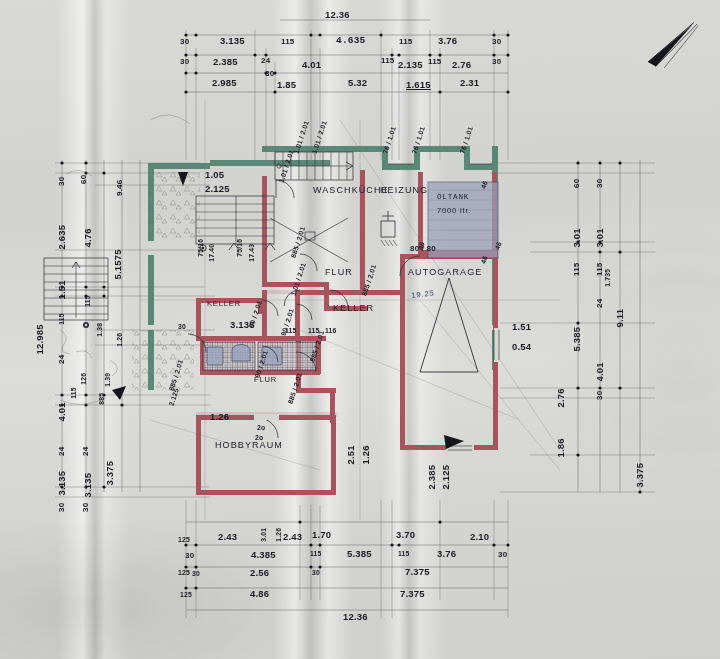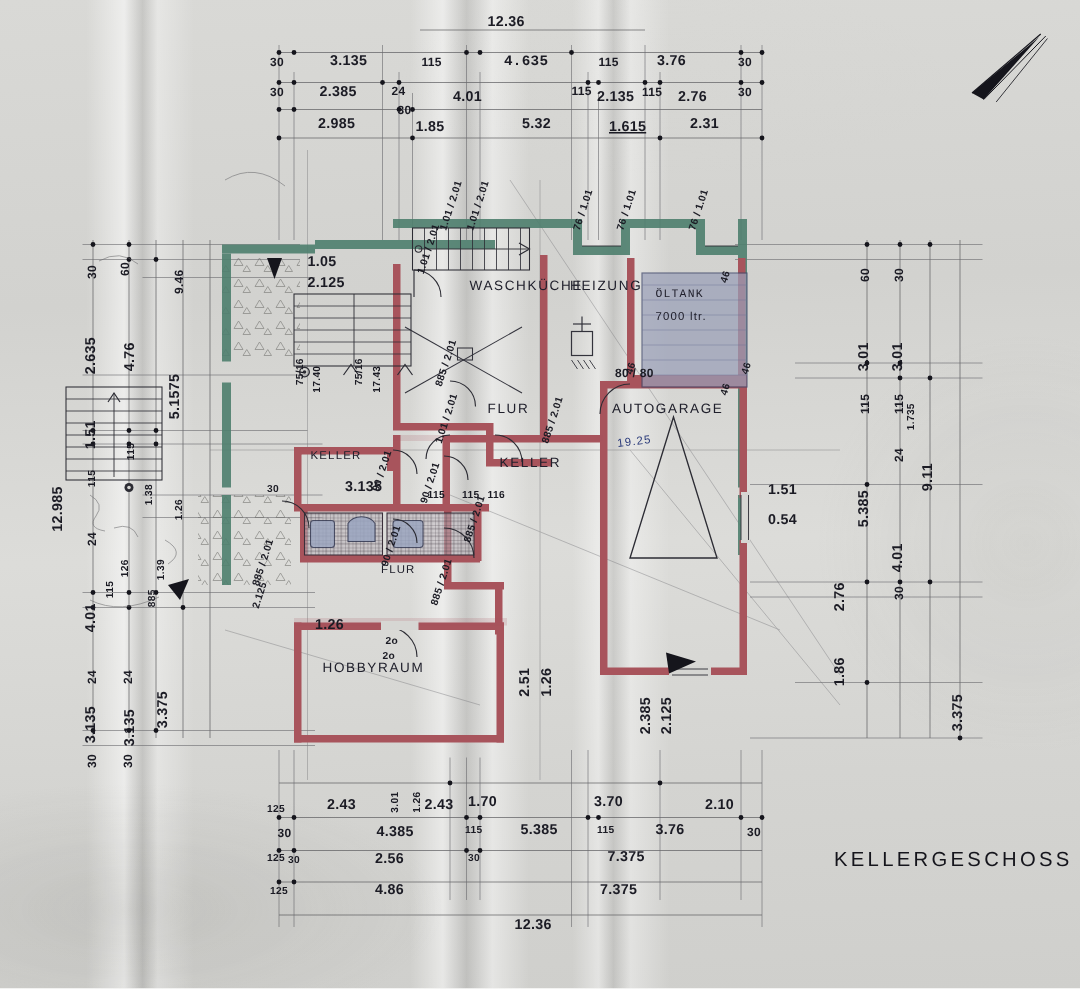--- a/index.html
+++ b/index.html
@@ -637,15 +637,14 @@
   <div class="lbl dim" style="left:205px;top:170px;">1.05</div>
   <div class="lbl dim" style="left:205px;top:184px;">2.125</div>
   <div class="lbl dim xs rot90" style="left:205px;top:250px;">75/16</div>
   <div class="lbl dim xs rot90" style="left:216px;top:255px;">17.40</div>
   <div class="lbl dim xs rot90" style="left:244px;top:250px;">75/16</div>
   <div class="lbl dim xs rot90" style="left:256px;top:255px;">17.43</div>
 
   <div class="lbl dim xs rot-s" style="left:175px;top:385px;">885 / 2.01</div>
   <div class="lbl dim xs rot-s" style="left:175px;top:400px;">2.125</div>
 
-  <div class="lbl title" style="left:556px;top:566px;">KELLERGESCHOSS</div>
 
 </div>
 
 </body></html>

